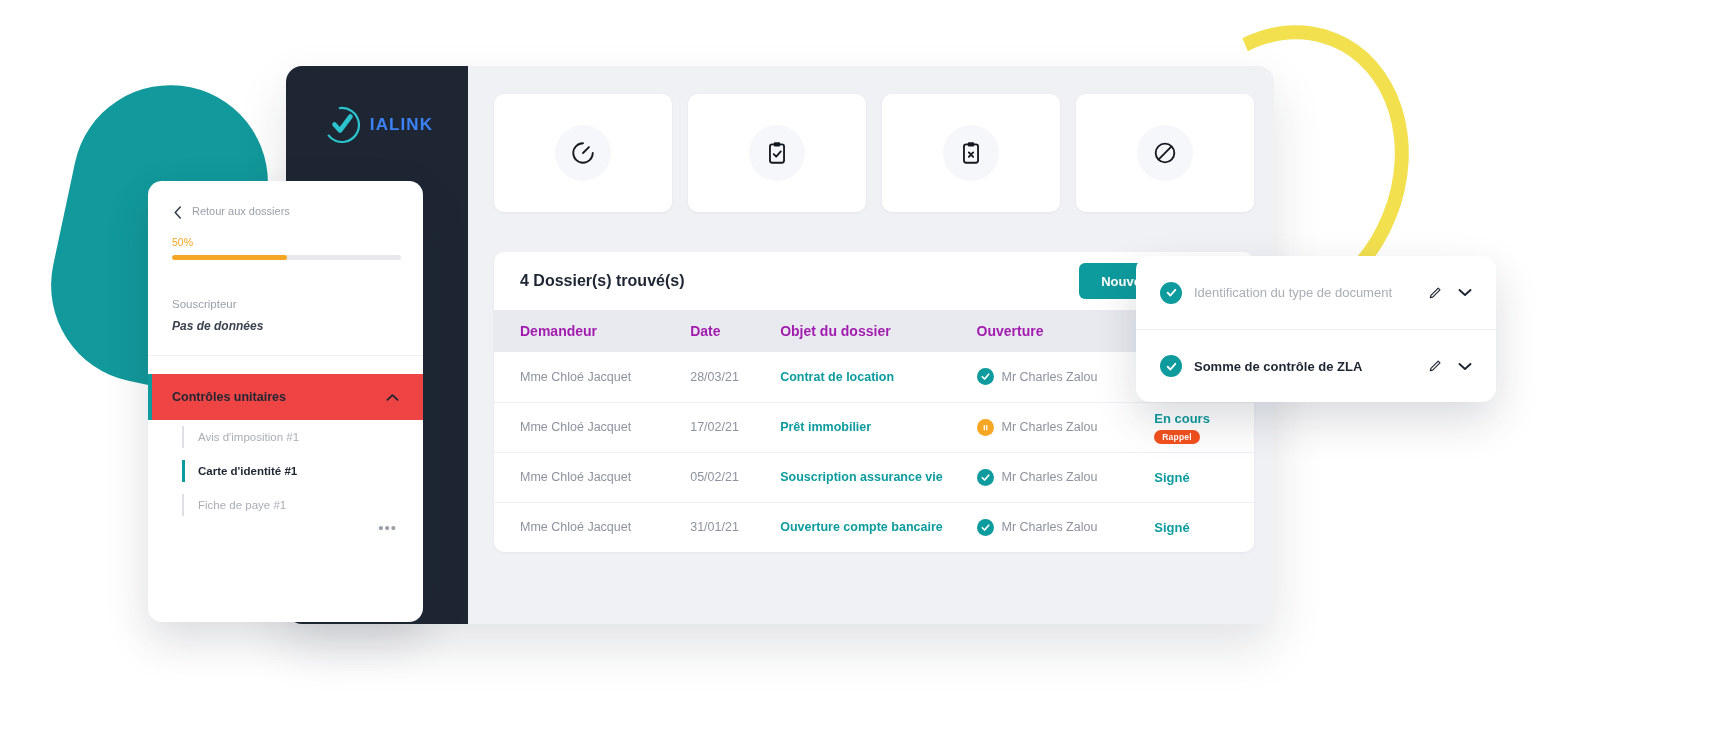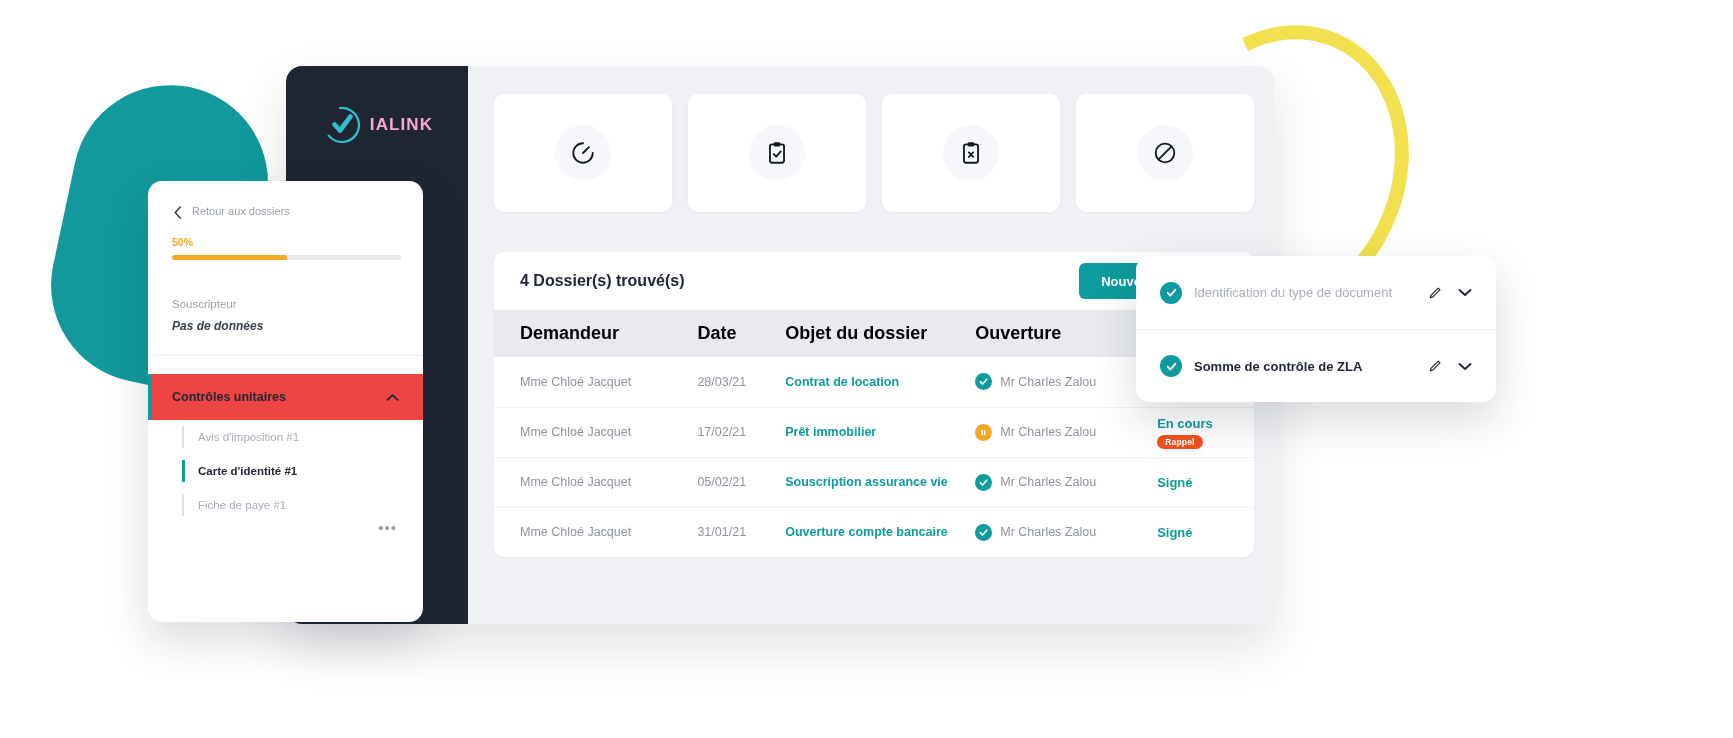--- a/index.html
+++ b/index.html
@@ -50,21 +50,21 @@
   }
   .sidebar {
     width: 182px; flex: 0 0 182px;
     background: #1E2633;
     display: flex; flex-direction: column; align-items: center;
     padding-top: 38px;
   }
   .logo { display: flex; align-items: center; gap: 7px; }
   .logo-mark { width: 42px; height: 42px; position: relative; }
   .logo-text {
-    color: #f9a8d4; font-size: 17px; font-weight: 700;
+    color: #3b82f6; font-size: 17px; font-weight: 700;
     letter-spacing: 1.1px;
   }
   .main-area { flex: 1; padding: 28px 20px 0 26px; position: relative; }
 
   
   .stat-cards { display: flex; gap: 16px; }
   .stat-card {
     flex: 1; height: 118px; background: #fff; border-radius: 10px;
     display: flex; align-items: center; justify-content: center;
     box-shadow: 0 1px 3px rgba(22,30,50,0.05);
@@ -88,21 +88,21 @@
   .found-label { font-size: 16px; font-weight: 700; color: #1E2633; }
   .new-btn {
     background: #0E9B9D; color:#fff; border:none; border-radius: 6px;
     height: 36px; padding: 0 22px; font-size: 13px; font-weight: 700;
     font-family: "Liberation Sans", sans-serif; cursor: pointer;
     white-space: nowrap; overflow: hidden;
   }
   table { width: 100%; border-collapse: collapse; }
   thead tr { background: #E8EAEF; }
   th {
-    text-align: left; font-size: 18px; font-weight: 700; color:#000000;
+    text-align: left; font-size: 14px; font-weight: 700; color:#a21caf;
     padding: 13px 0 13px 0; height: 42px;
   }
   td {
     font-size: 12.5px; padding: 0; height: 50px;
     border-bottom: 1px solid #F0F1F4; vertical-align: middle;
   }
   tbody tr:last-child td { border-bottom: none; }
   .col-demandeur { width: 300px; padding-left: 26px !important; }
   .col-date { width: 136px; }
   .col-objet { width: 330px; }
@@ -133,21 +133,21 @@
     background: #fff; border-radius: 14px;
     box-shadow: 0 18px 44px rgba(22,30,50,0.16);
     z-index: 6; padding: 24px 24px 0 24px; overflow: hidden;
   }
   .back-row { display: flex; align-items: flex-start; gap: 9px; }
   .back-label { font-size: 11px; color: #9AA0AA; }
   .panel-title {
     margin-top: 28px; font-size: 20px; font-weight: 700; color: #1E2633;
     letter-spacing: -.2px;
   }
-  .pct-label { margin-top: 16px; font-size: 10.5px; font-weight: 700; color: #F5A623; }
+  .pct-label { margin-top: 16px; font-size: 10.5px; font-weight: 400; color: #F5A623; }
   .progress-track {
     margin-top: 7px; height: 5px; border-radius: 3px; background: #E6E8EC;
     width: 229px; overflow: hidden;
   }
   .progress-fill { height: 100%; background: #F5A623; border-radius: 3px; }
   .sub-label { margin-top: 38px; font-size: 11.5px; color: #9AA0AA; }
   .sub-value {
     margin-top: 9px; font-size: 12px; font-weight: 700; font-style: italic;
     color: #3B4250;
   }

